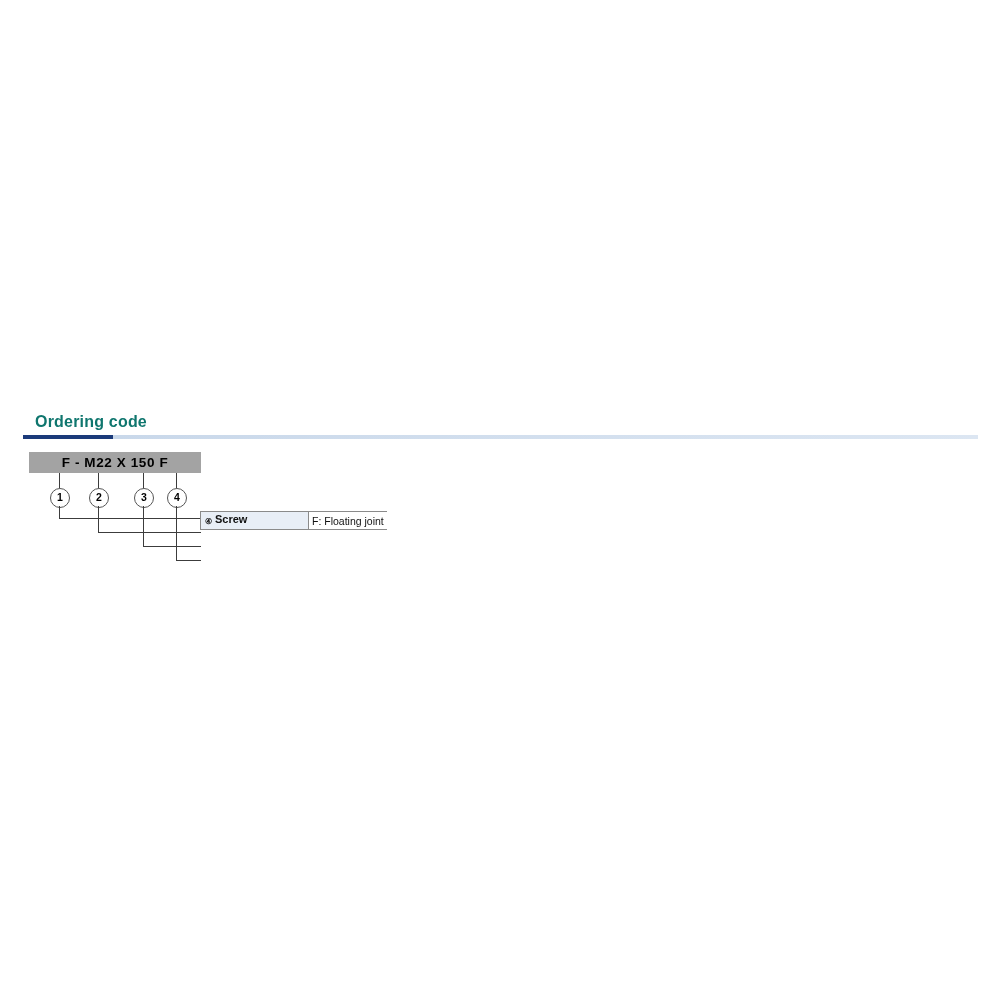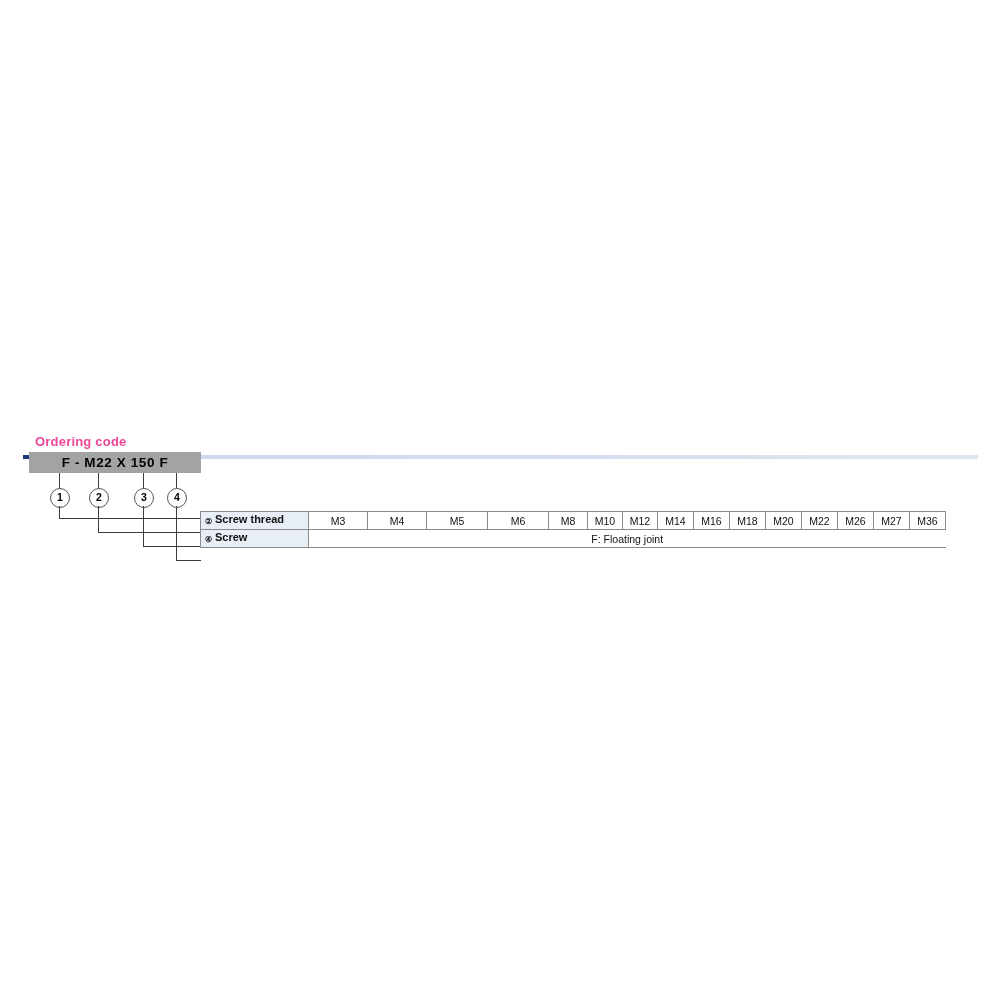--- a/index.html
+++ b/index.html
@@ -17,27 +17,26 @@
   }
 
   
   .section-heading {
     position: absolute;
     left: 23px;
     top: 412px;
     width: 955px;
   }
   .section-heading .title {
-    font-size: 13px;
+    font-size: 16px;
     font-weight: bold;
-    color: #ec4899;
+    color: #0f766e;
     letter-spacing: 0.2px;
     padding-left: 12px;
     line-height: 20px;
-    margin-top: 20px;
   }
   .section-heading .rule {
     margin-top: 3px;
     height: 4px;
     width: 955px;
     background: linear-gradient(to right, #1b3a7a 0px, #1b3a7a 90px, #c9d8ea 90px, #dce6f2 100%);
   }
 
   
   .code-box {
@@ -162,40 +161,20 @@
   <div class="lead h" style="left:143px; top:546px; width:58px;"></div>
 
   <div class="lead v" style="left:176px; top:473px; height:15px;"></div>
   <div class="lead v" style="left:176px; top:506px; height:55px;"></div>
   <div class="lead h" style="left:176px; top:560px; width:25px;"></div>
 
   <table class="spec-table">
     <tbody>
 
 
-      <tr>
-        <td class="rowlabel">
-          <span class="circ">②</span><span>Screw thread</span>
-        </td>
-        <td style="width:59px;">M3</td>
-        <td style="width:59px;">M4</td>
-        <td style="width:61px;">M5</td>
-        <td style="width:61px;">M6</td>
-        <td style="width:39px;">M8</td>
-        <td style="width:35px;">M10</td>
-        <td style="width:35px;">M12</td>
-        <td style="width:36px;">M14</td>
-        <td style="width:36px;">M16</td>
-        <td style="width:36px;">M18</td>
-        <td style="width:36px;">M20</td>
-        <td style="width:36px;">M22</td>
-        <td style="width:36px;">M26</td>
-        <td style="width:36px;">M27</td>
-        <td style="width:36px;">M36</td>
-      </tr>
 
 
       <tr>
         <td class="rowlabel">
           <span class="circ">④</span><span>Screw</span>
         </td>
         <td colspan="15" style="border-left:0; border-right:0;">F: Floating joint</td>
       </tr>
     </tbody>
   </table>

